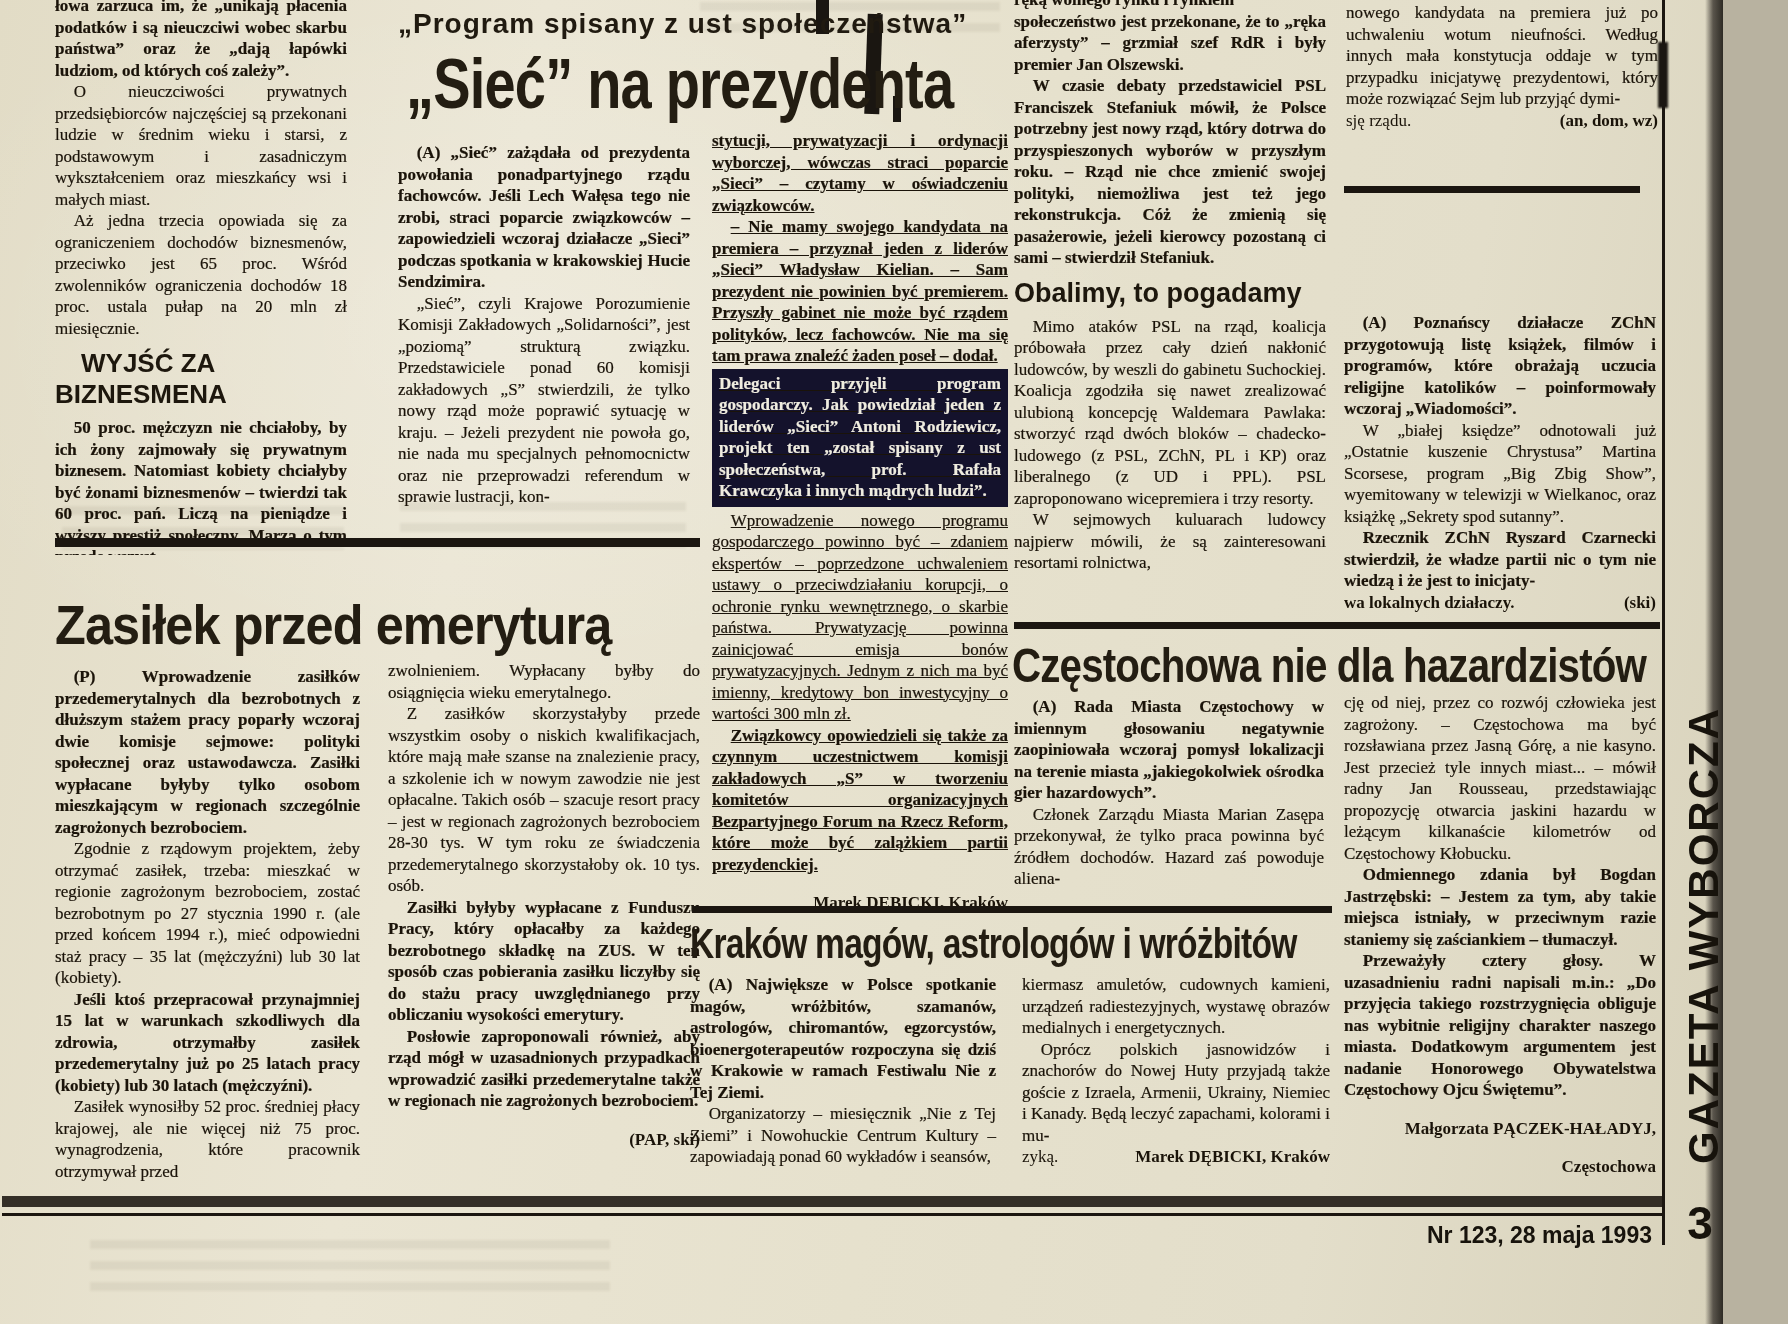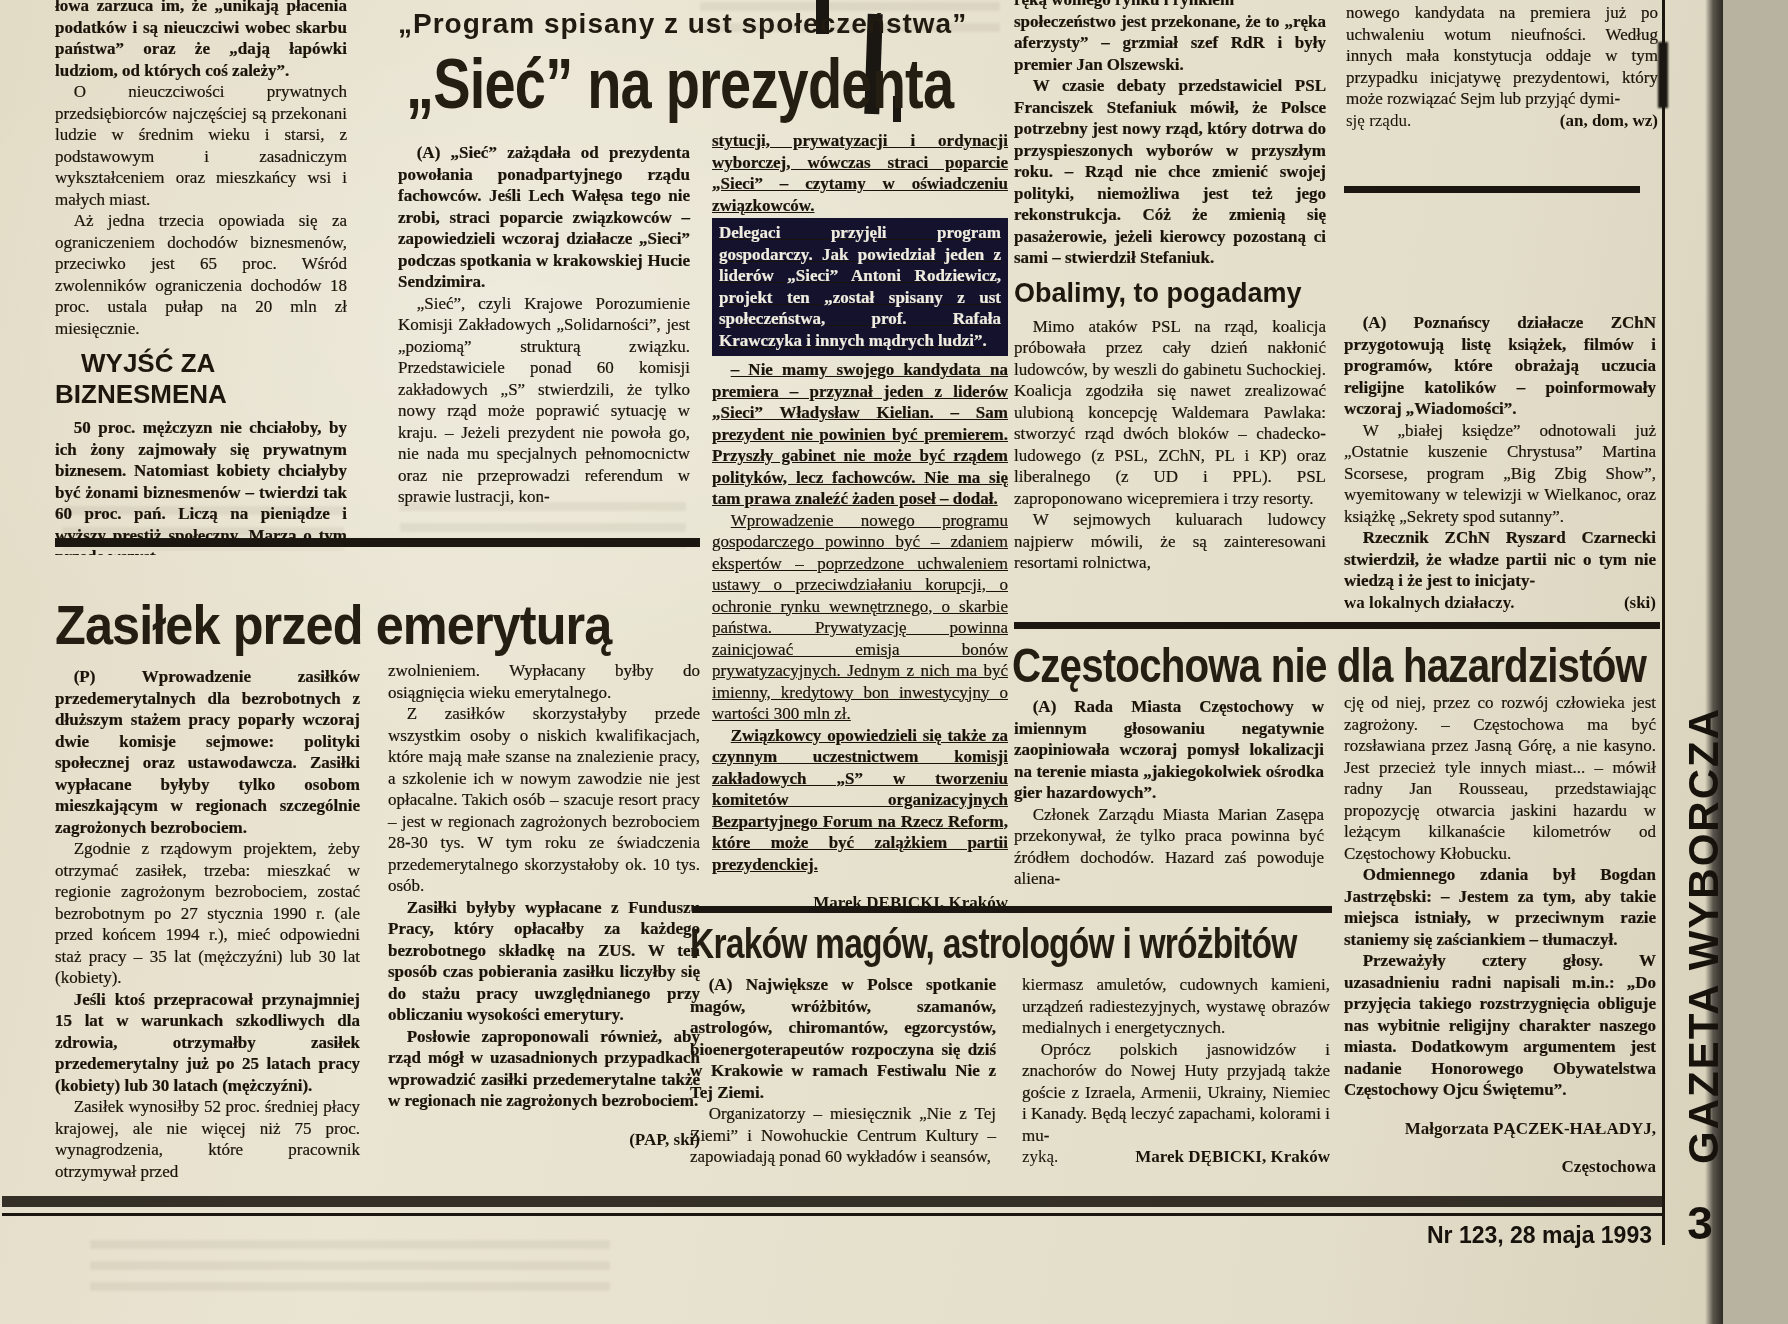--- a/index.html
+++ b/index.html
@@ -56,22 +56,22 @@
   <div class="abs kicker" style="left:398px;top:8px;font-size:28px;letter-spacing:1px;">„Program spisany z ust społeczeństwa”</div>
   <div class="abs" style="left:395px;top:44px;margin-left:11px;">
     <span class="headline" style="font-size:70px;transform:scaleX(0.8);">„Sieć” na prezydenta</span>
   </div>
   <div class="abs" style="left:398px;top:142px;width:292px;">
     <p class="p b ind">(A) „Sieć” zażądała od prezydenta powołania ponadpartyjnego rządu fachowców. Jeśli Lech Wałęsa tego nie zrobi, straci poparcie związkowców – zapowiedzieli wczoraj działacze „Sieci” podczas spotkania w krakowskiej Hucie Sendzimira.</p>
     <p class="p ind">„Sieć”, czyli Krajowe Porozumienie Komisji Zakładowych „Solidarności”, jest „poziomą” strukturą związku. Przedstawiciele ponad 60 komisji zakładowych „S” stwierdzili, że tylko nowy rząd może poprawić sytuację w kraju. – Jeżeli prezydent nie powoła go, nie nada mu specjalnych pełnomocnictw oraz nie przeprowadzi referendum w sprawie lustracji, kon-</p>
   </div>
   <div class="abs" style="left:712px;top:130px;width:296px;text-decoration:underline;">
     <p class="p b">stytucji, prywatyzacji i ordynacji wyborczej, wówczas straci poparcie „Sieci” – czytamy w oświadczeniu związkowców.</p>
+    <p class="p b ind">– Nie mamy swojego kandydata na premiera – przyznał jeden z liderów „Sieci” Władysław Kielian. – Sam prezydent nie powinien być premierem. Przyszły gabinet nie może być rządem polityków, lecz fachowców. Nie ma się tam prawa znaleźć żaden poseł – dodał.</p>
     <p class="p invert">Delegaci przyjęli program gospodarczy. Jak powiedział jeden z liderów „Sieci” Antoni Rodziewicz, projekt ten „został spisany z ust społeczeństwa, prof. Rafała Krawczyka i innych mądrych ludzi”.</p>
-    <p class="p b ind">– Nie mamy swojego kandydata na premiera – przyznał jeden z liderów „Sieci” Władysław Kielian. – Sam prezydent nie powinien być premierem. Przyszły gabinet nie może być rządem polityków, lecz fachowców. Nie ma się tam prawa znaleźć żaden poseł – dodał.</p>
     <p class="p ind">Wprowadzenie nowego programu gospodarczego powinno być – zdaniem ekspertów – poprzedzone uchwaleniem ustawy o przeciwdziałaniu korupcji, o ochronie rynku wewnętrznego, o skarbie państwa. Prywatyzację powinna zainicjować emisja bonów prywatyzacyjnych. Jednym z nich ma być imienny, kredytowy bon inwestycyjny o wartości 300 mln zł.</p>
     <p class="p b ind">Związkowcy opowiedzieli się także za czynnym uczestnictwem komisji zakładowych „S” w tworzeniu komitetów organizacyjnych Bezpartyjnego Forum na Rzecz Reform, które może być zalążkiem partii prezydenckiej.</p>
     <p class="byline">Marek DĘBICKI, Kraków</p>
   </div>
 
   <div class="abs clip" style="left:1014px;top:-11px;width:312px;height:648px;">
     <p class="p b">ręką wolnego rynku i rynkiem</p>
     <p class="p b">społeczeństwo jest przekonane, że to „ręka aferzysty” – grzmiał szef RdR i były premier Jan Olszewski.</p>
     <p class="p b ind">W czasie debaty przedstawiciel PSL Franciszek Stefaniuk mówił, że Polsce potrzebny jest nowy rząd, który dotrwa do przyspieszonych wyborów w przyszłym roku. – Rząd nie chce zmienić swojej polityki, niemożliwa jest też jego rekonstrukcja. Cóż że zmienią się pasażerowie, jeżeli kierowcy pozostaną ci sami – stwierdził Stefaniuk.</p>
     <h3 class="subhead" style="font-size:27px;">Obalimy, to pogadamy</h3>

